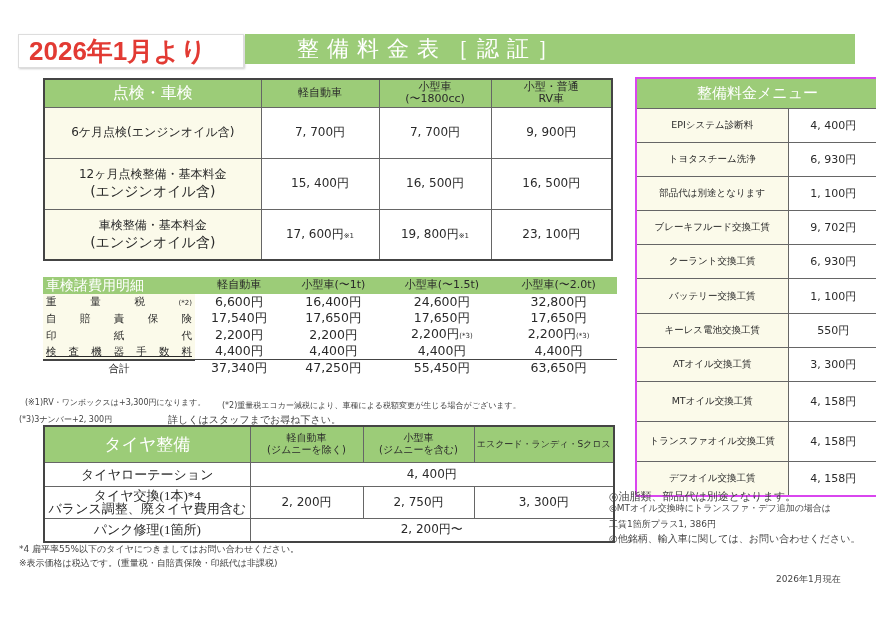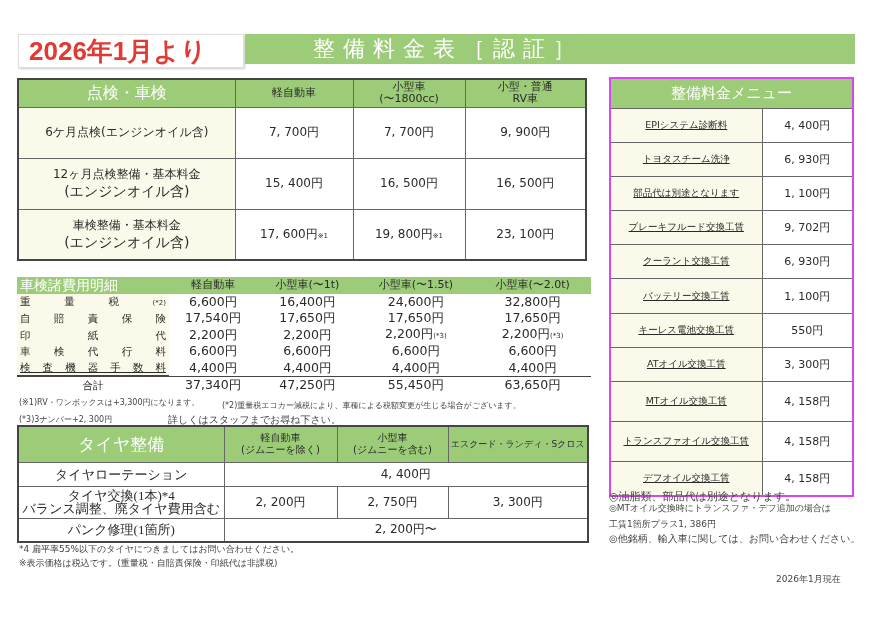--- a/index.html
+++ b/index.html
@@ -1,20 +1,20 @@
 <!DOCTYPE html>
 <html><head>
 <meta charset="utf-8">
 <style>
   * { box-sizing: border-box; margin: 0; padding: 0; }
   body { width: 876px; height: 619px; background: #ffffff; font-family: "DejaVu Sans", "Liberation Sans", sans-serif; color: #2a2a2a; position: relative; overflow: hidden; }
   .abs { position: absolute; }
   .date-badge { left: 18px; top: 34px; width: 226px; height: 34px; background: #fff; border: 1px solid #ddd; box-shadow: 1px 1px 2px #ccc; color: #e23a33; font-size: 26px; font-weight: bold; line-height: 32px; padding-left: 10px; font-family: "Liberation Sans", sans-serif; }
-  .title-bar { left: 245px; top: 34px; width: 610px; height: 30px; background: #9ccc78; color: #fff; font-size: 22px; line-height: 30px; padding-left: 68px; letter-spacing: 8px; }
-  table { border-collapse: collapse; }
+  .title-bar { left: 245px; top: 34px; width: 610px; height: 30px; background: #9ccc78; color: #fff; font-size: 22px; line-height: 30px; padding-left: 52px; letter-spacing: 8px; }
+  table { border-collapse: collapse; margin-left: 26px; }
   .t1 { left: 17px; top: 78px; width: 570px; border: 2px solid #444; }
   .t1 td, .t1 th { border: 1px solid #666; text-align: center; font-size: 12px; }
   .t1 th { background: #9ccc78; font-weight: normal; height: 28px; font-size: 11px; line-height: 12px; }
   .t1 th.big { color: #fff; font-size: 16px; }
   .t1 td.label { background: #fbfaea; height: 51px; font-size: 12px; }
   .t1 td.label .sub { display: block; font-size: 14px; }
   .t1 td .mark { font-size: 7px; }
   .t2 { left: 17px; top: 277px; width: 574px; }
   .t2 td { font-size: 12.5px; text-align: center; height: 16.5px; line-height: 14px; }
   .t2 td.lbl { background: #fbfaea; text-align: justify; text-align-last: justify; font-size: 10.5px; padding: 0 3px; width: 152px; }
@@ -27,21 +27,21 @@
   .t2 .mark { font-size: 7px; }
   .note { font-size: 8px; color: #444; white-space: nowrap; }
   .t3 { left: 17px; top: 425px; width: 572px; border: 2px solid #444; }
   .t3 td { border: 1px solid #666; text-align: center; font-size: 12px; height: 24px; }
   .t3 tr.hdr td { background: #9ccc78; font-size: 10px; line-height: 12px; height: 36px; }
   .t3 tr.hdr td.big { color: #fff; font-size: 17px; }
   .t3 td.lbl { font-size: 13px; line-height: 13px; font-family: Liberation Serif, serif; }
   .t4 { left: 609px; top: 77px; width: 245px; border: 2px solid #d946ef; }
   .t4 th { background: #9ccc78; color: #fff; font-weight: normal; font-size: 15px; height: 30px; }
   .t4 td { border: 1px solid #666; text-align: center; font-size: 11px; height: 34.2px; }
-  .t4 td.lbl { background: #fbfaea; font-size: 9.5px; width: 152px; text-decoration: underline; }
+  .t4 td.lbl { background: #fbfaea; font-size: 9.5px; width: 152px; }
   .t4 tr.tall td { height: 40px; }
 </style>
 </head>
 <body>
 
 <div class="abs date-badge">2026年1月より</div>
 <div class="abs title-bar">整備料金表［認証］</div>
 
 <table class="abs t1">
   <tbody>
@@ -95,45 +95,38 @@
     <td class="v">17,650円</td>
     <td class="v">17,650円</td>
   </tr>
   <tr>
     <td class="lbl">印紙代</td>
     <td class="v">2,200円</td>
     <td class="v">2,200円</td>
     <td class="v"><span>2,200円</span><span class="mark">(*3)</span></td>
     <td class="v"><span>2,200円</span><span class="mark">(*3)</span></td>
   </tr>
-  <tr>
-    <td class="lbl">車検代行料</td>
-    <td class="v">6,600円</td>
-    <td class="v">6,600円</td>
-    <td class="v">6,600円</td>
-    <td class="v">6,600円</td>
-  </tr>
   <tr class="ul">
     <td class="lbl">検査機器手数料</td>
     <td class="v">4,400円</td>
     <td class="v">4,400円</td>
     <td class="v">4,400円</td>
     <td class="v">4,400円</td>
   </tr>
   <tr class="total">
     <td class="lbl" style="background:#fff">合計</td>
     <td>37,340円</td>
     <td>47,250円</td>
     <td>55,450円</td>
     <td>63,650円</td>
   </tr>
 </tbody>
   </table>
 
-<div class="abs note" style="left:19px; top:397px;">(※1)RV・ワンボックスは+3,300円になります。</div>
+<div class="abs note" style="left:25px; top:397px;">(※1)RV・ワンボックスは+3,300円になります。</div>
 <div class="abs note" style="left:222px; top:400px;">(*2)重量税エコカー減税により、車種による税額変更が生じる場合がございます。</div>
 <div class="abs note" style="left:19px; top:414px;">(*3)3ナンバー+2, 300円</div>
 <div class="abs note" style="left:168px; top:413px; font-size:10px;">詳しくはスタッフまでお尋ね下さい。</div>
 
 <table class="abs t3">
   <tbody>
       <tr class="hdr">
     <td class="big" style="width:206px">タイヤ整備</td>
     <td style="width:113px"><span>軽自動車</span><br><span>(ジムニーを除く)</span></td>
     <td style="width:111px"><span>小型車</span><br><span>(ジムニーを含む)</span></td>

